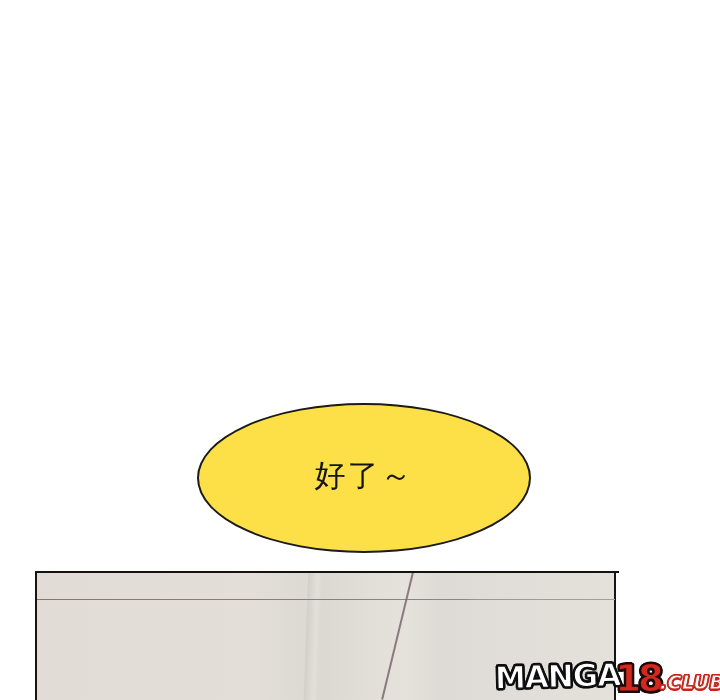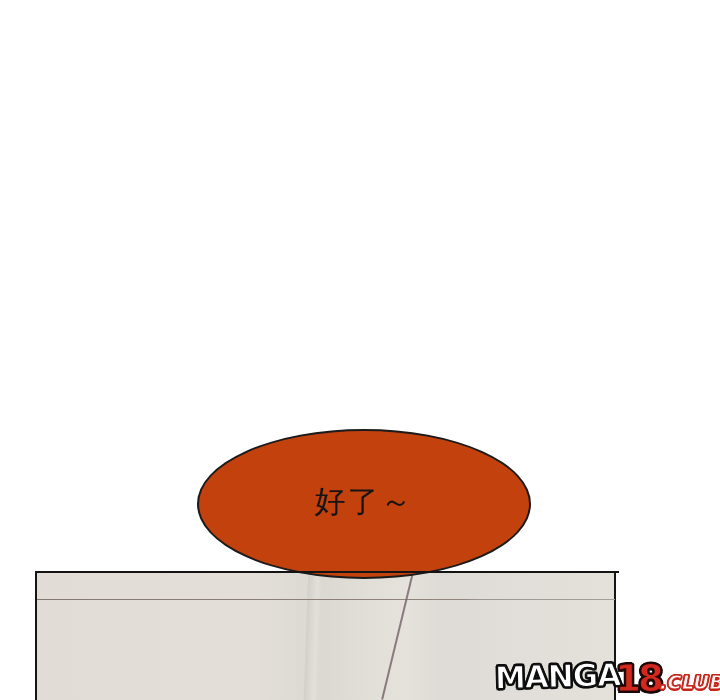--- a/index.html
+++ b/index.html
@@ -76,24 +76,24 @@
     width: 583.5px;
     height: 2.4px;
     background: #131313;
     z-index: 30;
   }
 
   
   .bubble {
     position: absolute;
     left: 197px;
-    top: 429px;
+    top: 403px;
     width: 334px;
     height: 150px;
-    background: #c2410c;
+    background: #fde047;
     border: 2px solid #1b1b1b;
     border-radius: 50%;
     z-index: 20;
     display: flex;
     flex-direction: column;
     align-items: center;
     justify-content: center;
     padding-bottom: 6px;
   }
   .bubble-line {

